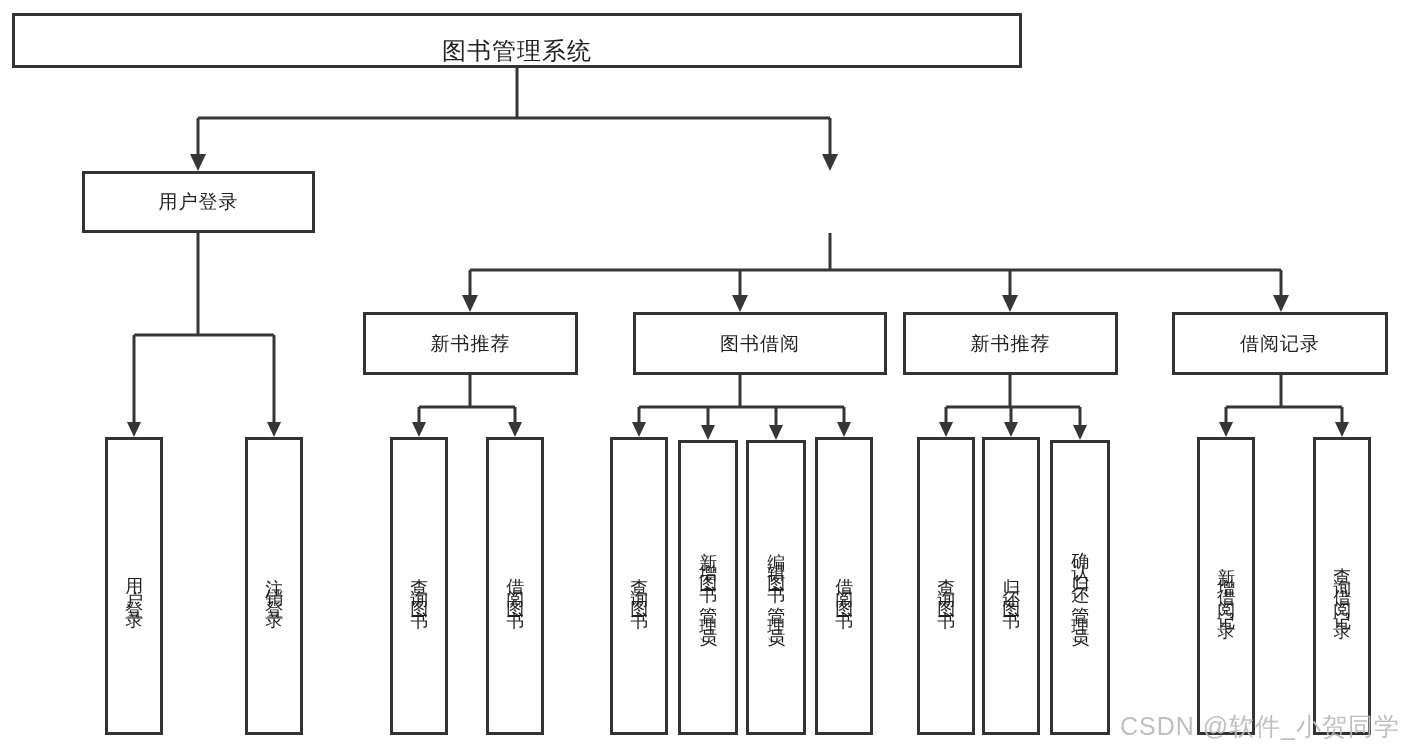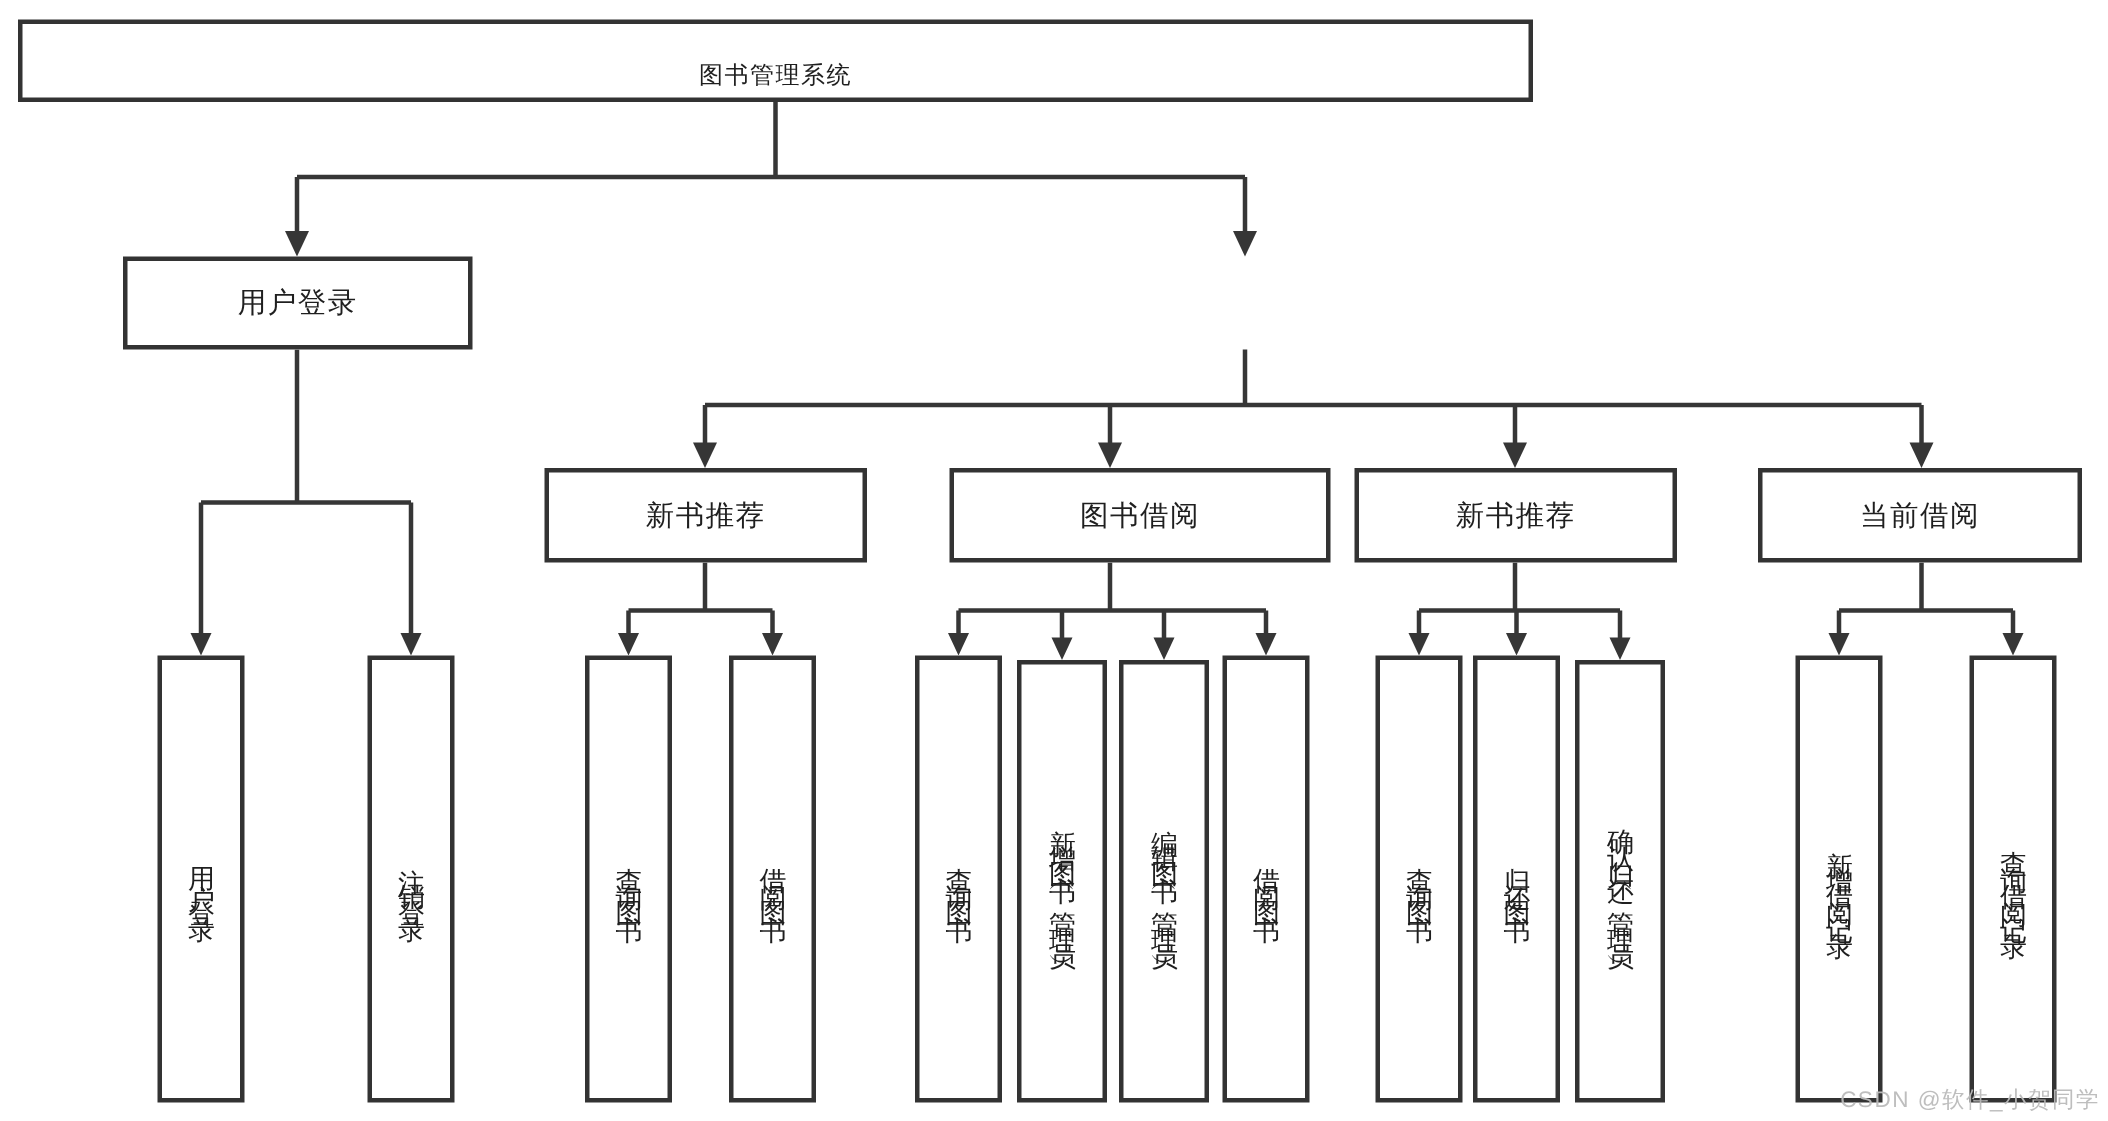--- a/index.html
+++ b/index.html
@@ -7,28 +7,28 @@
     position:relative;width:1405px;height:747px;background:#ffffff;
     font-family:"Liberation Sans","DejaVu Sans",sans-serif;overflow:hidden;
   }
   .wires{position:absolute;left:0;top:0;z-index:1;}
   .node{
     position:absolute;box-sizing:border-box;z-index:2;
     border:3px solid #333333;background:#ffffff;color:#1f1f1f;
     display:flex;align-items:center;justify-content:center;
   }
   .node .lbl{font-size:19px;letter-spacing:1px;white-space:nowrap;}
-  .node.root .lbl{font-size:16px;margin-top:20px;}
+  .node.root .lbl{font-size:24px;margin-top:20px;}
   .node.v .lbl{
     writing-mode:vertical-rl;text-orientation:mixed;
     font-size:18px;letter-spacing:11px;line-height:1.15;white-space:nowrap;
   }
   .watermark{
     position:absolute;right:5px;bottom:4px;z-index:6;
-    font-size:15px;color:rgba(186,186,186,0.95);letter-spacing:1px;
+    font-size:25px;color:rgba(186,186,186,0.95);letter-spacing:1px;
   }
 </style>
 </head>
 <body>
 
 <div class="canvas">
 
   <svg class="wires" width="1405" height="747" viewBox="0 0 1405 747">
     <g stroke="#363636" stroke-width="3" fill="none">
       <path d="M517,68 V118 M198,118 H830 M198,118 V156 M830,118 V156"></path>
@@ -73,21 +73,21 @@
   <div class="node" style="left:363px;top:312px;width:215px;height:63px">
     <span class="lbl">新书推荐</span>
   </div>
   <div class="node" style="left:633px;top:312px;width:254px;height:63px">
     <span class="lbl">图书借阅</span>
   </div>
   <div class="node" style="left:903px;top:312px;width:215px;height:63px">
     <span class="lbl">新书推荐</span>
   </div>
   <div class="node" style="left:1172px;top:312px;width:216px;height:63px">
-    <span class="lbl">当前借阅</span>
+    <span class="lbl">借阅记录</span>
   </div>
 
   <div class="node v" style="left:105px;top:437px;width:58px;height:298px">
     <span class="lbl">用户登录</span>
   </div>
   <div class="node v" style="left:245px;top:437px;width:58px;height:298px">
     <span class="lbl">注销登录</span>
   </div>
 
   <div class="node v" style="left:390px;top:437px;width:58px;height:298px">

